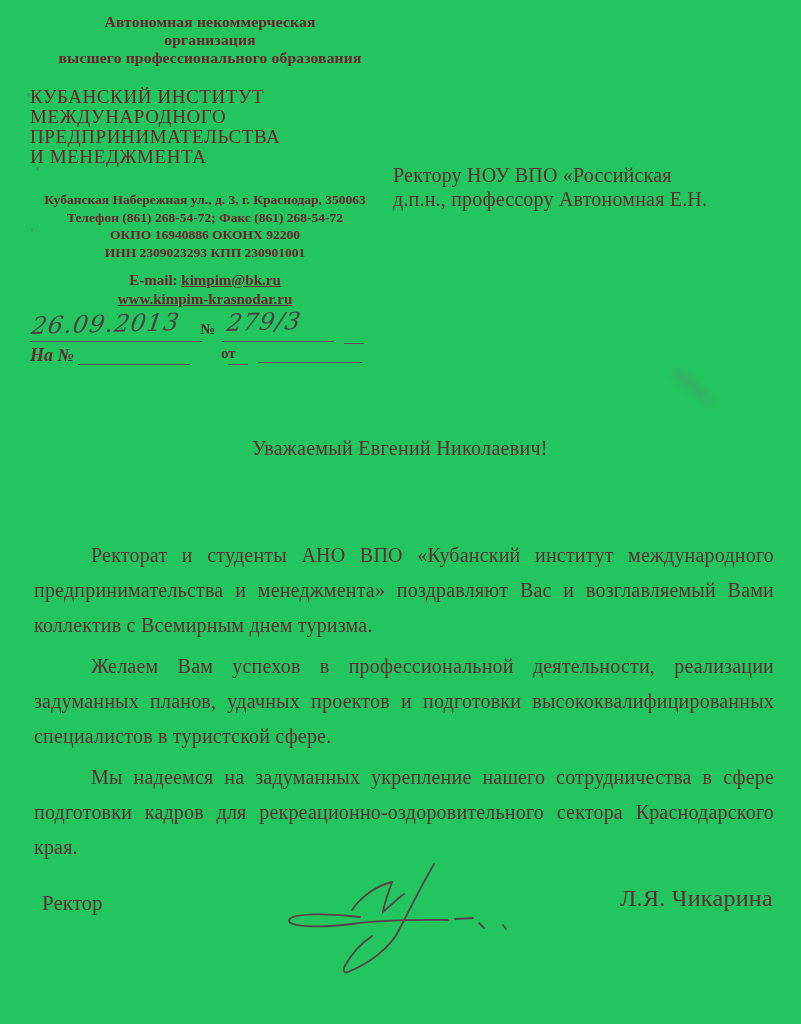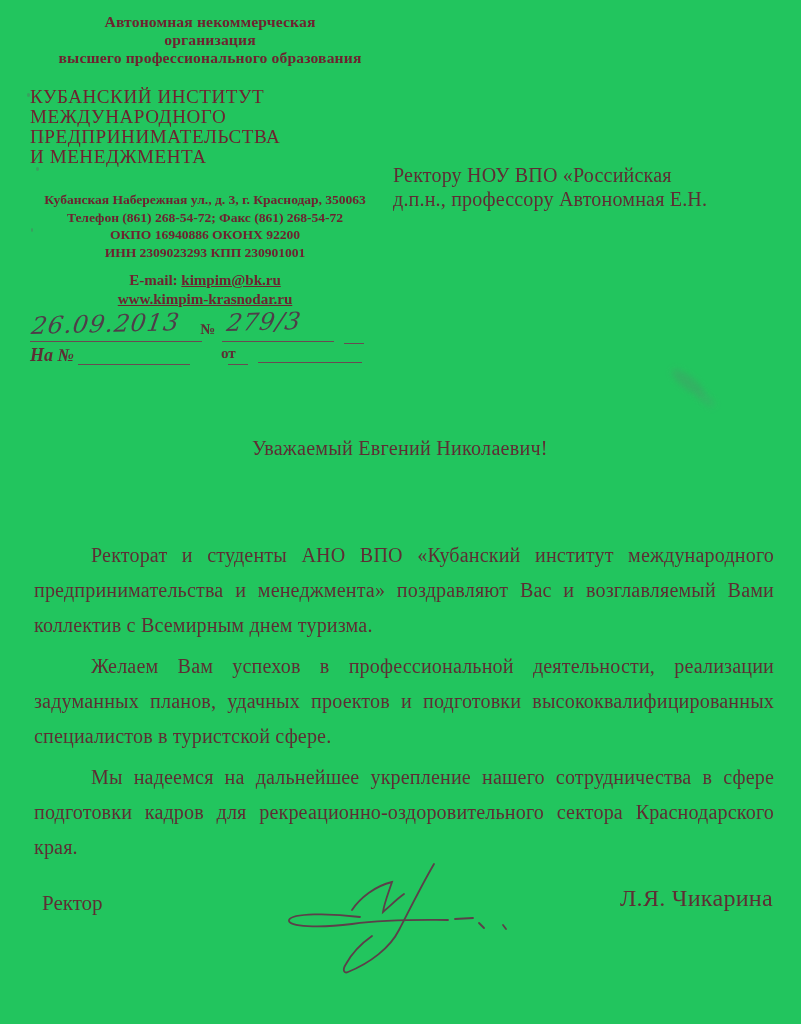--- a/index.html
+++ b/index.html
@@ -132,21 +132,21 @@
   <div class="recipient-block">
     <div>Ректору НОУ ВПО «Российская</div>
     <div>д.п.н., профессору Автономная Е.Н.</div>
   </div>
 
   <div class="salutation">Уважаемый Евгений Николаевич!</div>
 
   <div class="body-block">
     <p>Ректорат и студенты АНО ВПО «Кубанский институт международного предпринимательства и менеджмента» поздравляют Вас и возглавляемый Вами коллектив с Всемирным днем туризма.</p>
     <p>Желаем Вам успехов в профессиональной деятельности, реализации задуманных планов, удачных проектов и подготовки высококвалифицированных специалистов в туристской сфере.</p>
-    <p>Мы надеемся на дальнейшее укрепление нашего сотрудничества в сфере подготовки кадров для рекреационно-оздоровительного сектора Краснодарского края.</p>
+    <p>Мы надеемся на задуманных укрепление нашего сотрудничества в сфере подготовки кадров для рекреационно-оздоровительного сектора Краснодарского края.</p>
   </div>
 
   <div class="signer-title">Ректор</div>
 
   <svg class="sig-svg" width="250" height="145" viewBox="0 0 250 145">
     <g fill="none" stroke="#5c3f49" stroke-width="1.8" stroke-linecap="round">
 
       <path d="M 77,64 C 85,52 100,40 117,36 C 113,48 109,58 108,66 C 115,60 123,52 129,48"></path>
 
       <path d="M 159,18 C 145,42 133,67 124,84 C 115,102 95,117 73,126 C 69,128 67,124 71,118 C 77,107 87,97 97,90"></path>

